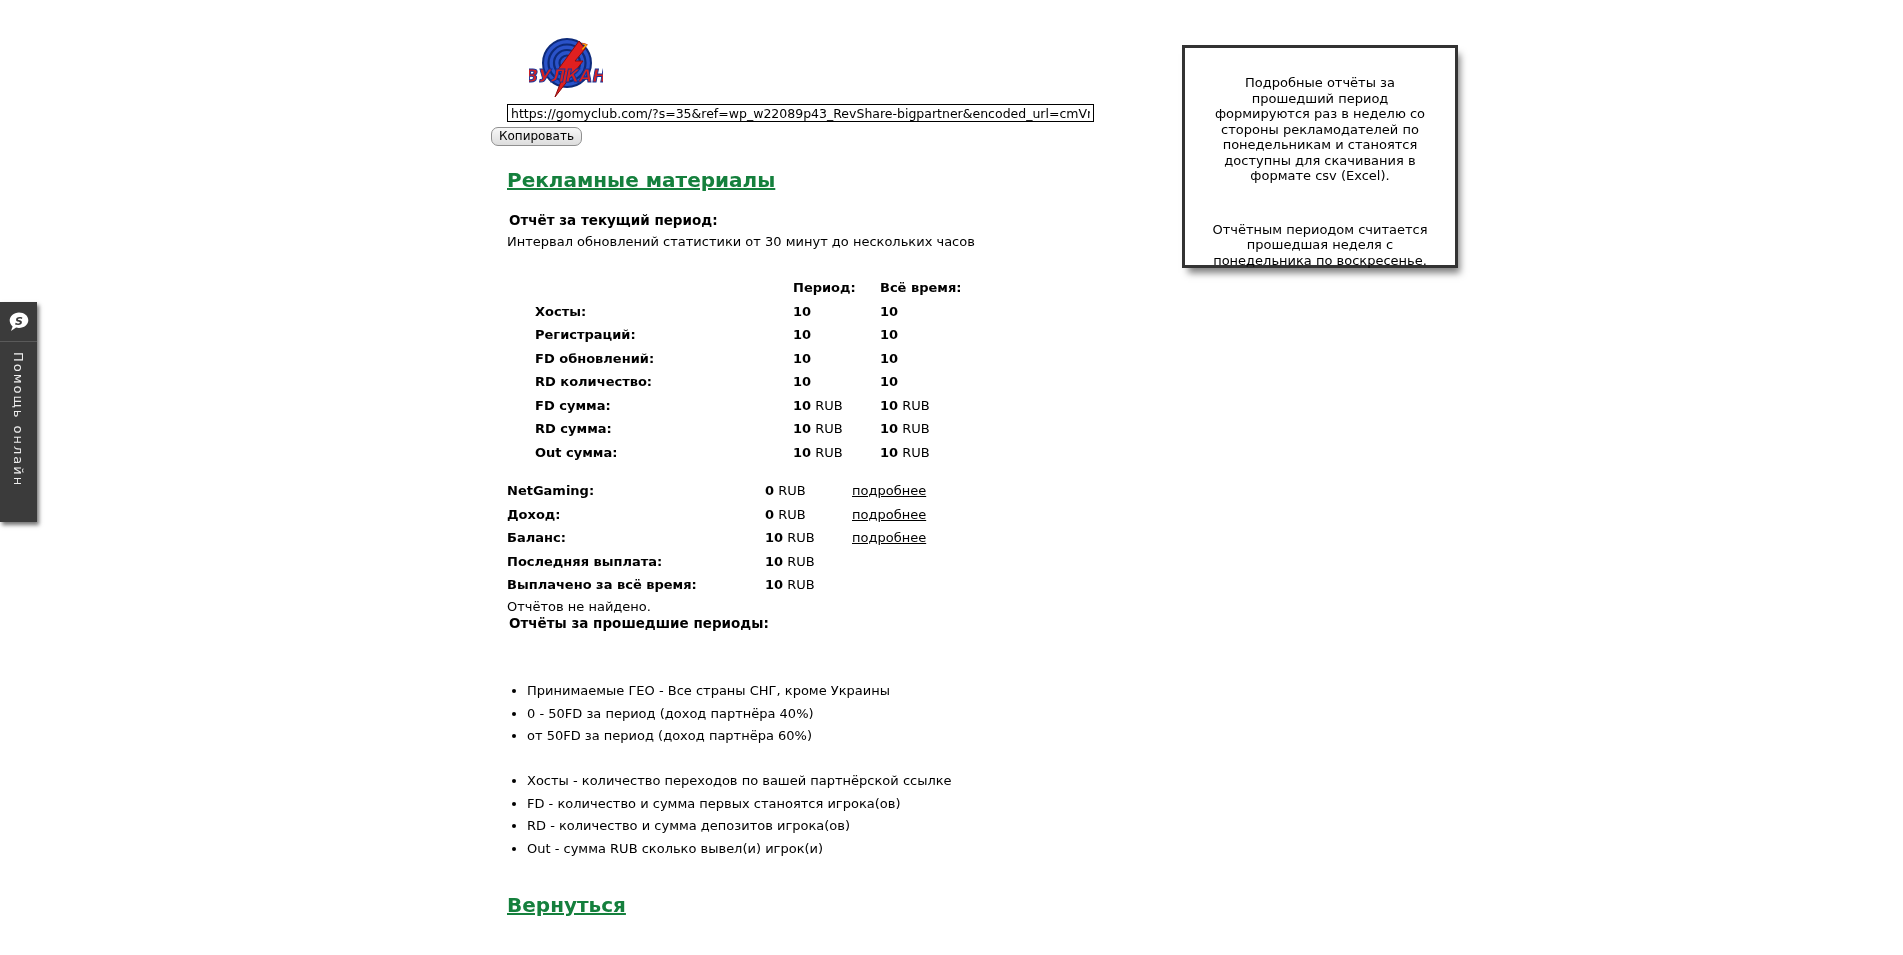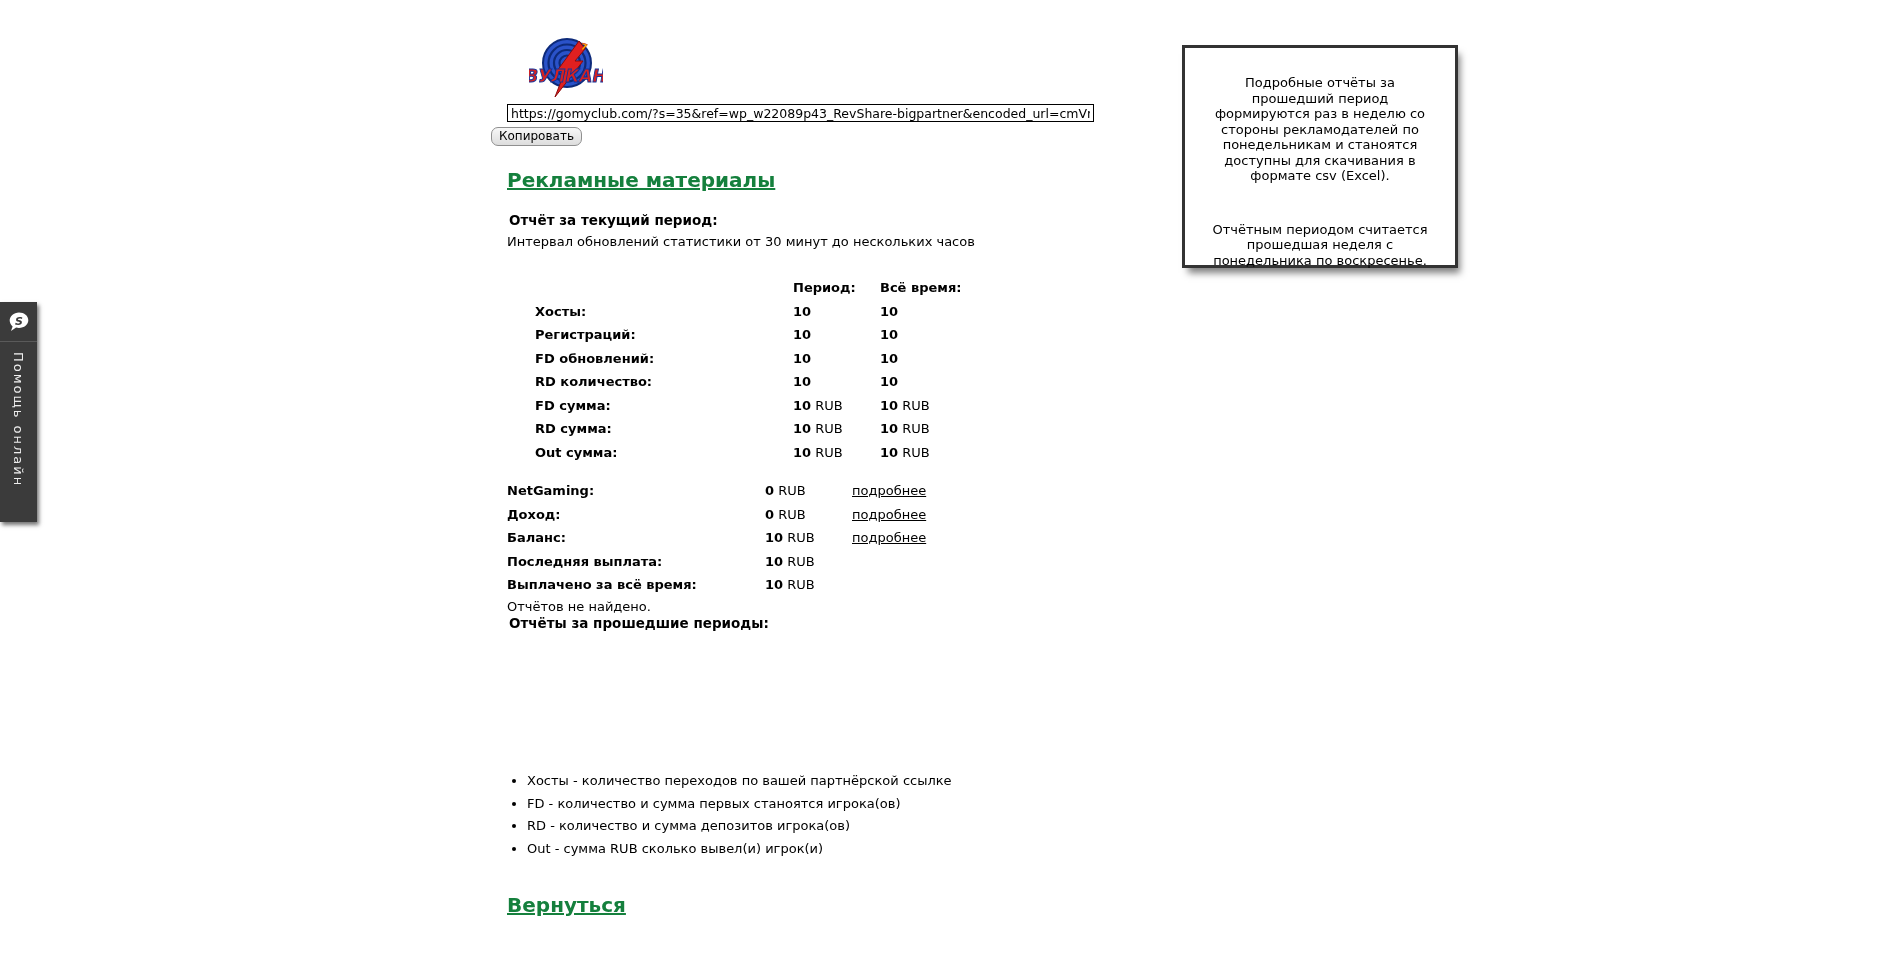--- a/index.html
+++ b/index.html
@@ -161,20 +161,25 @@
     <div class="trow">
       <span class="lbl">Выплачено за всё время:</span>
       <span><b>10</b> <span class="unit">RUB</span></span>
       <span></span>
     </div>
   </div>
 
   <div class="sect-title" style="top:615px;">Отчёты за прошедшие периоды:</div>
   <div class="plain-text" style="top:599px;">Отчётов не найдено.</div>
 
+  <ul class="notes geo-notes">
+    <li>Принимаемые ГЕО - Все страны СНГ, кроме Украины</li>
+    <li>0 - 50FD за период (доход партнёра 40%)</li>
+    <li>от 50FD за период (доход партнёра 60%)</li>
+  </ul>
 
   <ul class="notes term-notes">
     <li>Хосты - количество переходов по вашей партнёрской ссылке</li>
     <li>FD - количество и сумма первых станоятся игрока(ов)</li>
     <li>RD - количество и сумма депозитов игрока(ов)</li>
     <li>Out - сумма RUB сколько вывел(и) игрок(и)</li>
   </ul>
 
   <a class="red-link back-link">Вернуться</a>
 

